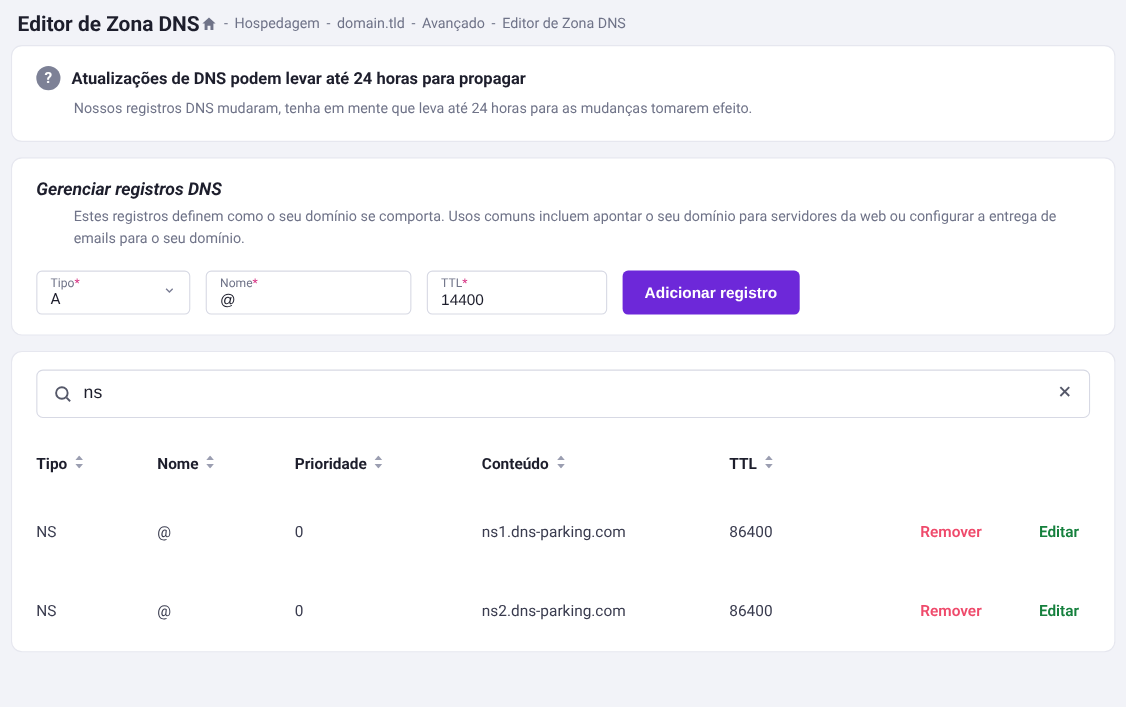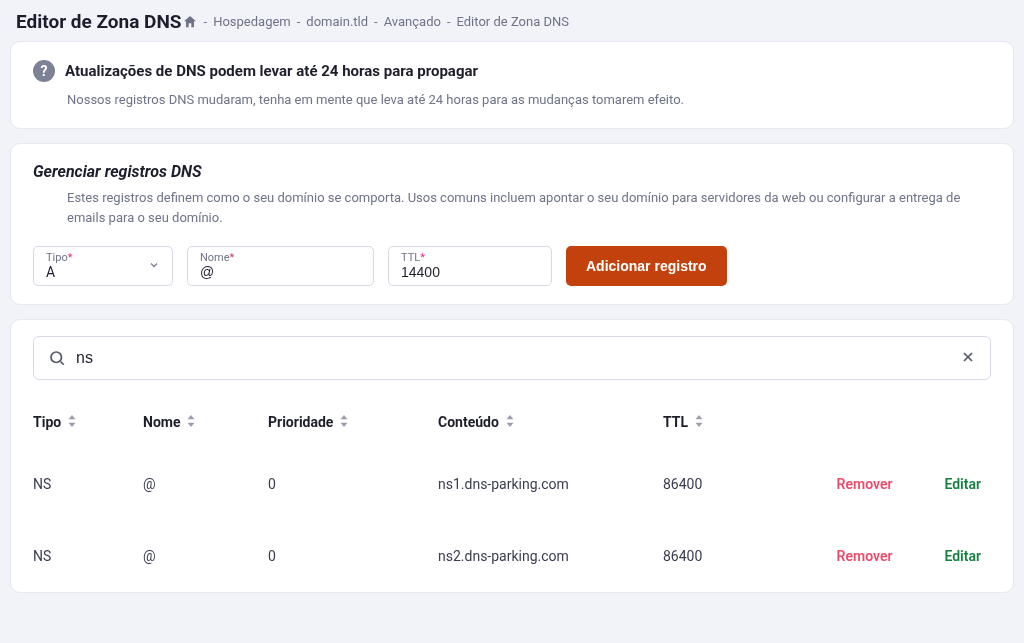--- a/index.html
+++ b/index.html
@@ -102,21 +102,21 @@
   transform: translateY(-50%);
   color: #7b7e95;
 }
 .placeholder-field {
   color: #4c4f63;
   font-size: 14px;
   display: flex;
   align-items: center;
 }
 .btn-primary {
-  background: #c2410c;
+  background: #6d28d9;
   color: #fff;
   border: none;
   border-radius: 5px;
   font-weight: 600;
   font-size: 14px;
   padding: 0 20px;
   cursor: pointer;
   min-height: 40px;
 }
 .search-card { padding: 16px 22px 0 22px; }

